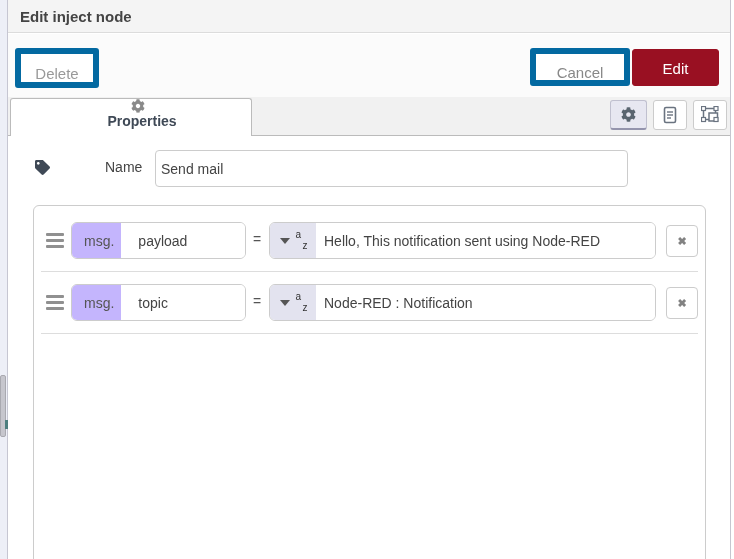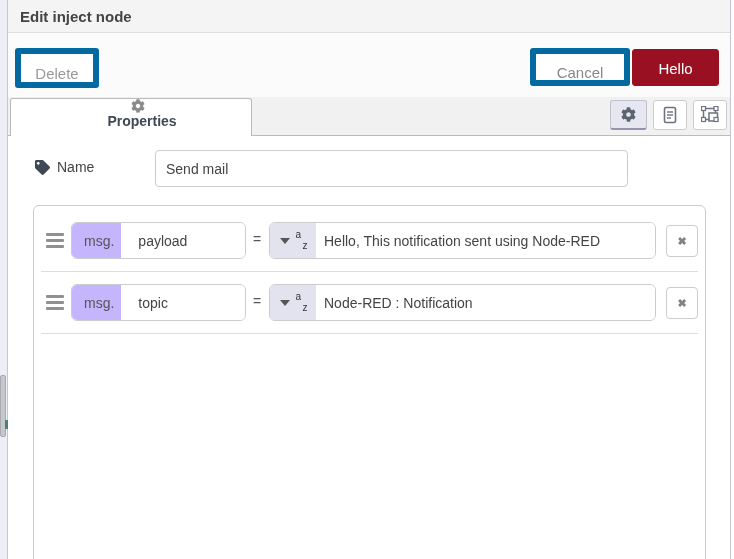--- a/index.html
+++ b/index.html
@@ -35,25 +35,25 @@
             display:flex;align-items:center;justify-content:center;cursor:pointer;}
   .icon-btn.selected{background:#e7e7f1;border:1px solid #c0c0cf;border-bottom:2px solid #9494ad;}
   .ib-gear{left:602px;top:100px;width:37px;height:30px;}
   .ib-doc{left:645px;top:100px;width:34px;height:30px;}
   .ib-sel{left:685px;top:100px;width:34px;height:30px;}
 
   
   .content{position:absolute;left:0;top:136px;width:722px;height:423px;background:#fff;}
 
   .name-row{position:absolute;left:0;top:14px;width:722px;height:40px;}
-  .name-label{position:absolute;left:27px;top:9px;display:flex;align-items:center;font-size:14px;color:#444;}
+  .name-label{position:absolute;left:27px;top:9px;display:flex;align-items:center;font-size:14px;color:#444;gap:48px;}
   .name-label span{margin-left:7px;}
   .text-input{box-sizing:border-box;border:1px solid #ccc;border-radius:4px;background:#fff;
               font-family:"Liberation Sans",sans-serif;font-size:14px;color:#444;outline:none;}
-  .name-input{position:absolute;left:147px;top:0px;width:473px;height:37px;padding:0 10px;}
+  .name-input{position:absolute;left:147px;top:0px;width:473px;height:37px;padding:0 5px;}
 
   .props-list{position:absolute;left:25px;top:69px;width:673px;height:370px;border:1px solid #ccc;border-radius:6px;box-sizing:border-box;background:#fff;}
   .prop-sep{position:absolute;left:7px;right:7px;height:0;border-top:1px solid #ddd;}
   .sep-1{top:65px;} .sep-2{top:127px;}
 
   .prop-row{position:absolute;left:0;width:671px;height:45px;}
   .row-1{top:16px;} .row-2{top:78px;}
 
   .drag-handle{position:absolute;left:12px;top:11px;width:18px;height:16px;cursor:grab;}
   .drag-handle i{display:block;width:18px;height:3px;background:#909090;margin-bottom:3px;border-radius:1px;}
@@ -89,21 +89,21 @@
 
 <div class="dialog">
 
   <div class="dlg-header">
     <div class="dlg-title">Edit inject node</div>
   </div>
 
   <div class="dlg-toolbar">
     <button class="btn btn-delete">Delete</button>
     <button class="btn btn-cancel">Cancel</button>
-    <button class="btn btn-done">Hello</button>
+    <button class="btn btn-done">Edit</button>
   </div>
 
   <div class="tabrow"></div>
   <div class="tab-active">
     <span>
       <svg width="14" height="14" viewBox="0 0 512 512" fill="#8a8a8a">
           <path d="M487.4 315.7l-42.6-24.6c4.3-23.2 4.3-47 0-70.2l42.6-24.6c4.9-2.8 7.1-8.6 5.5-14-11.1-35.6-30-67.8-54.7-94.6-3.8-4.1-10-5.1-14.8-2.3L380.8 110c-17.9-15.4-38.5-27.3-60.8-35.1V25.8c0-5.6-3.9-10.5-9.4-11.7-36.7-8.2-74.3-7.8-109.2 0-5.5 1.2-9.4 6.1-9.4 11.7V75c-22.2 7.9-42.8 19.8-60.8 35.1L88.7 85.5c-4.9-2.8-11-1.9-14.8 2.3-24.7 26.7-43.6 58.9-54.7 94.6-1.7 5.4.6 11.2 5.5 14L67.3 221c-4.3 23.2-4.3 47 0 70.2l-42.6 24.6c-4.9 2.8-7.1 8.6-5.5 14 11.1 35.6 30 67.8 54.7 94.6 3.8 4.1 10 5.1 14.8 2.3l42.6-24.6c17.9 15.4 38.5 27.3 60.8 35.1v49.2c0 5.6 3.9 10.5 9.4 11.7 36.7 8.2 74.3 7.8 109.2 0 5.5-1.2 9.4-6.1 9.4-11.7v-49.2c22.2-7.9 42.8-19.8 60.8-35.1l42.6 24.6c4.9 2.8 11 1.9 14.8-2.3 24.7-26.7 43.6-58.9 54.7-94.6 1.6-5.4-.6-11.2-5.5-14zM256 336c-44.1 0-80-35.9-80-80s35.9-80 80-80 80 35.9 80 80-35.9 80-80 80z"></path>
         </svg>
     </span>
     <span class="tab-label">Properties</span>

